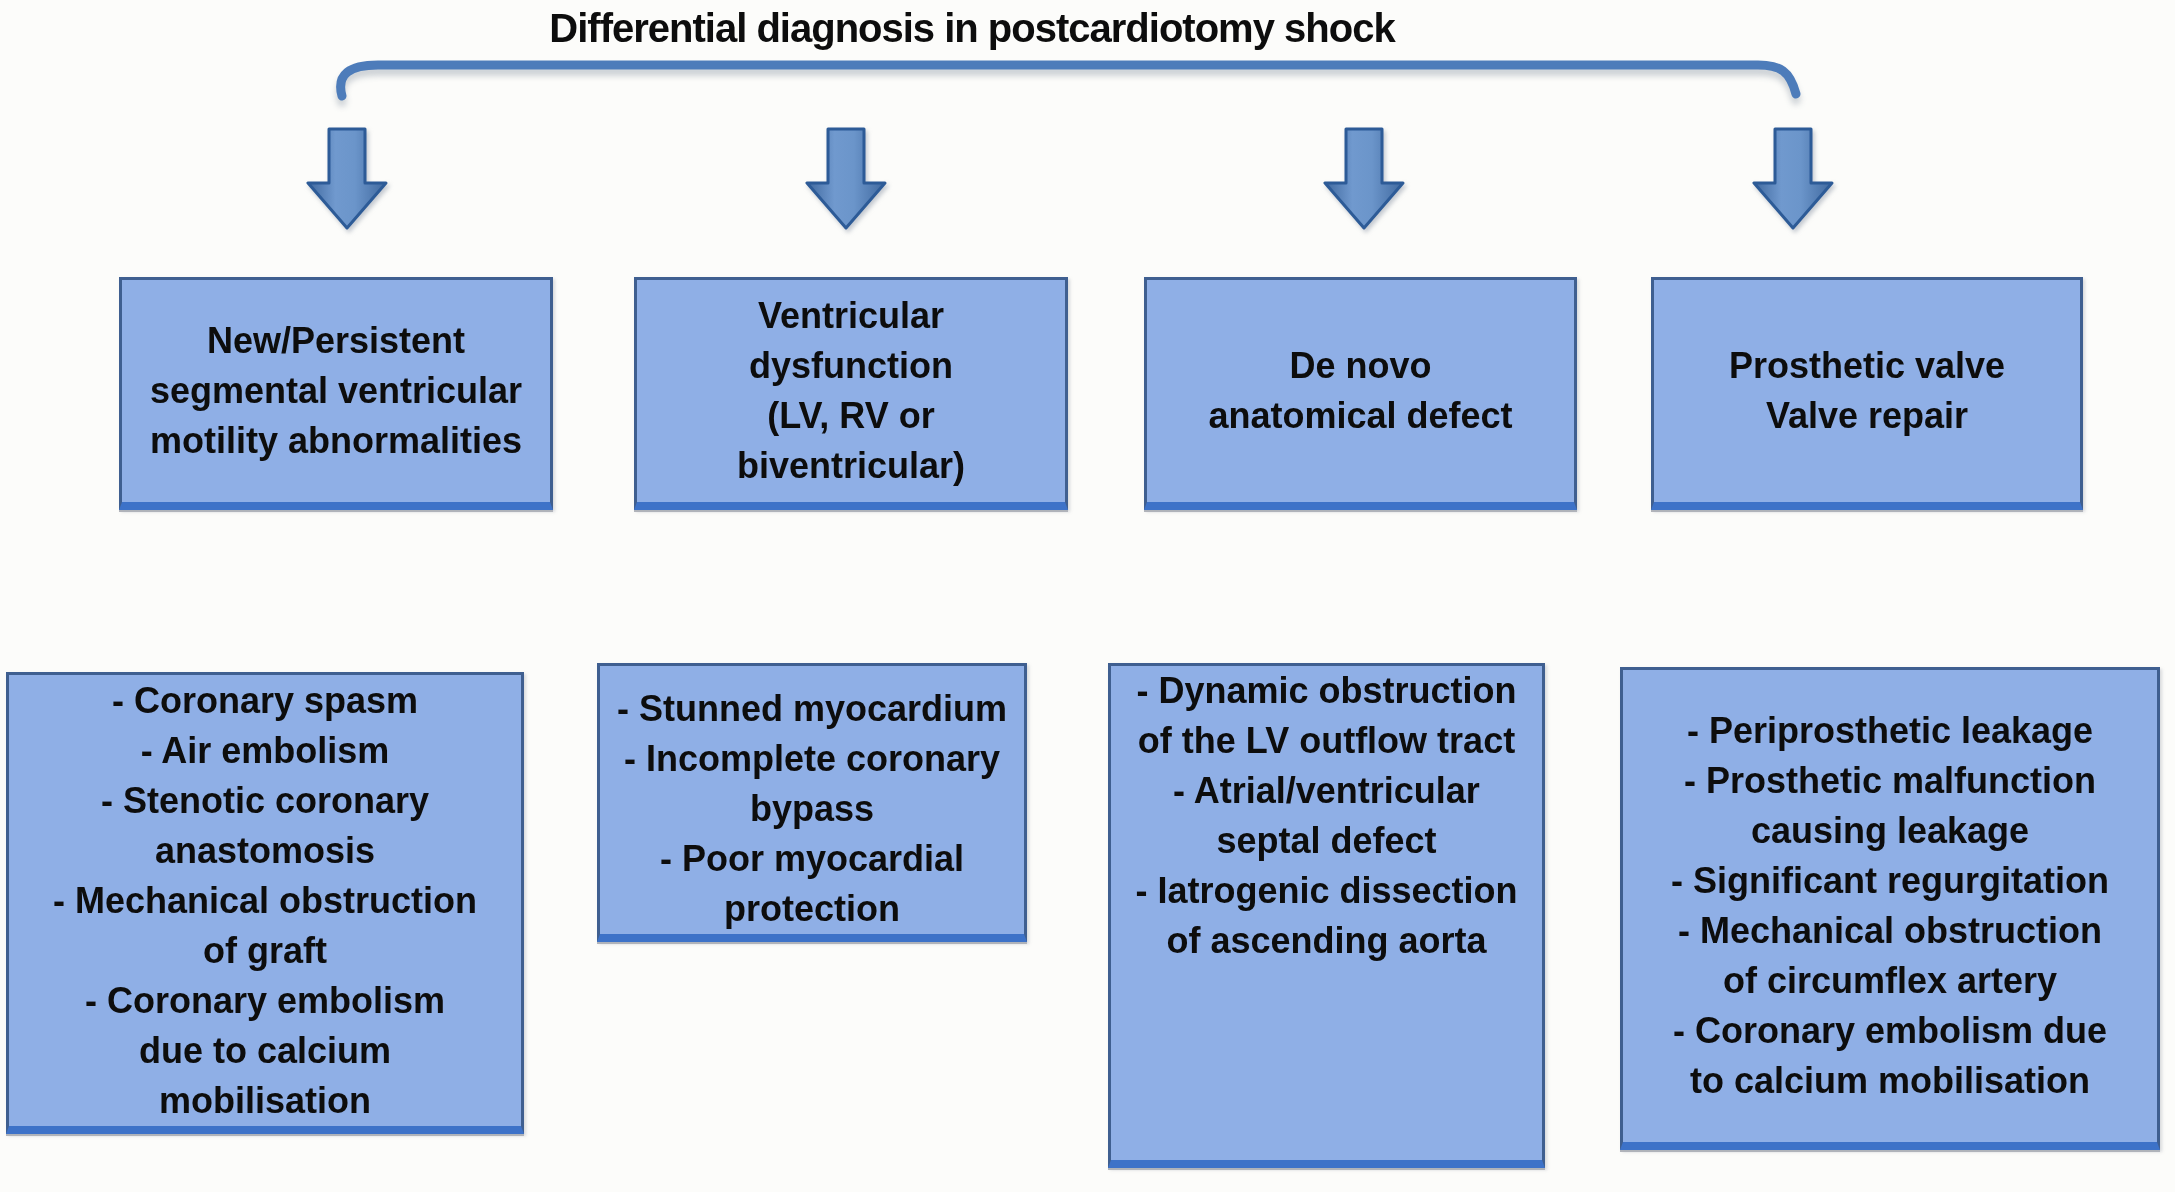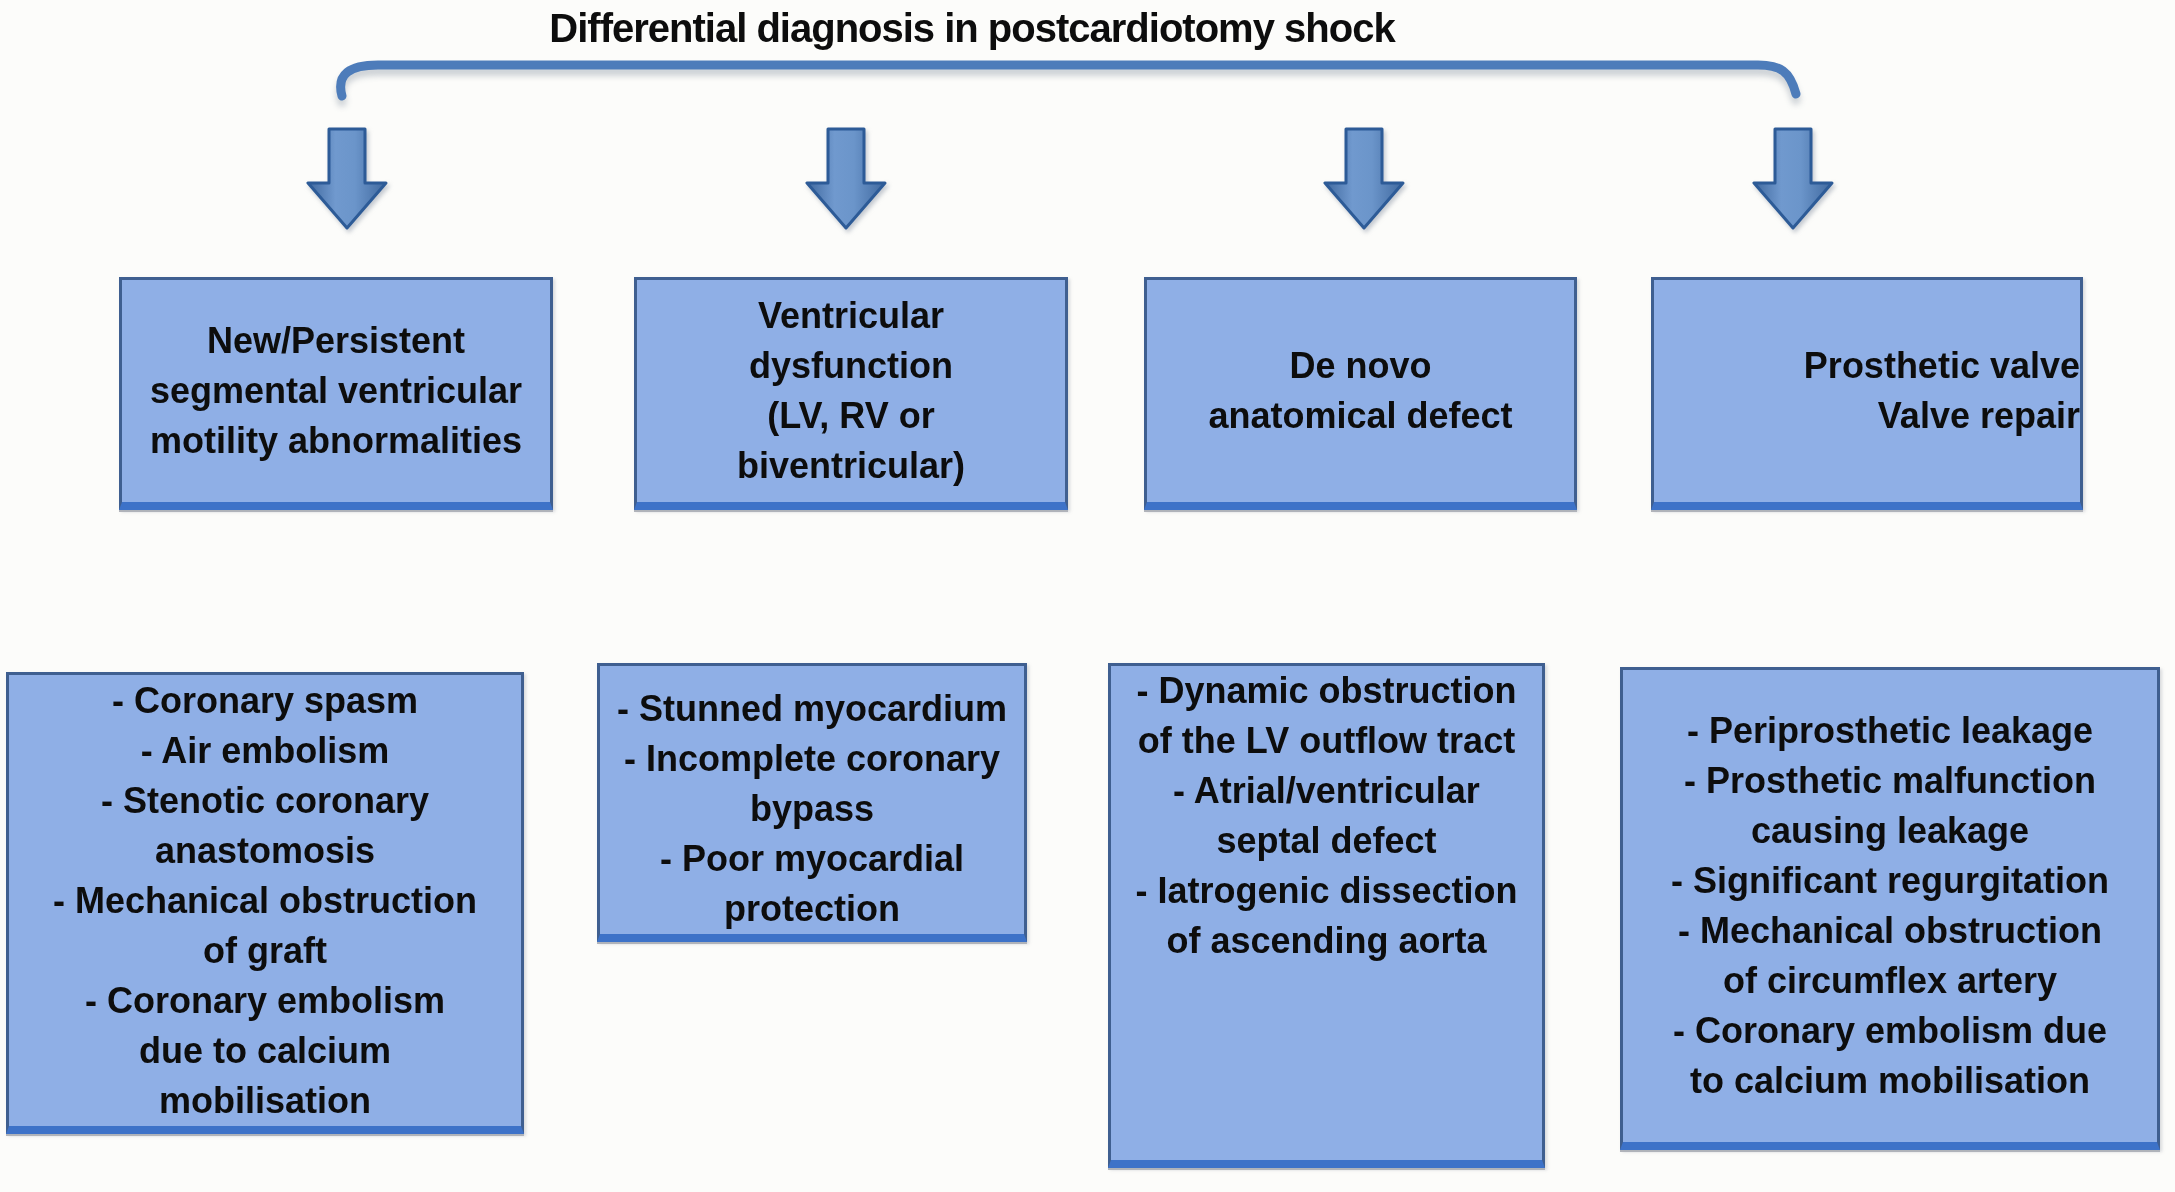--- a/index.html
+++ b/index.html
@@ -38,21 +38,21 @@
     box-shadow:2px 2px 3px rgba(170,175,185,.45), 0 2px 0 rgba(40,50,70,.35);
     display:flex;flex-direction:column;align-items:center;justify-content:center;
     text-align:center;
     font-weight:bold;font-size:36px;line-height:50px;
   }
   .box .txt{white-space:pre;width:100%;}
   
   .b1{left:119px;top:277px;width:434px;height:233px;align-items:flex-end;}
   .b2{left:634px;top:277px;width:434px;height:233px;}
   .b3{left:1144px;top:277px;width:433px;height:233px;}
-  .b4{left:1651px;top:277px;width:432px;height:233px;text-align:right;}
+  .b4{left:1651px;top:277px;width:432px;height:233px;}
   
   .c1{left:6px;top:672px;width:518px;height:462px;}
   .c2{left:597px;top:663px;width:430px;height:279px;justify-content:center;padding-top:18px;}
   .c3{left:1108px;top:663px;width:437px;height:505px;justify-content:flex-start;}
   .c4{left:1620px;top:667px;width:540px;height:483px;}
 </style>
 </head>
 <body>
 
 <div class="stage">

